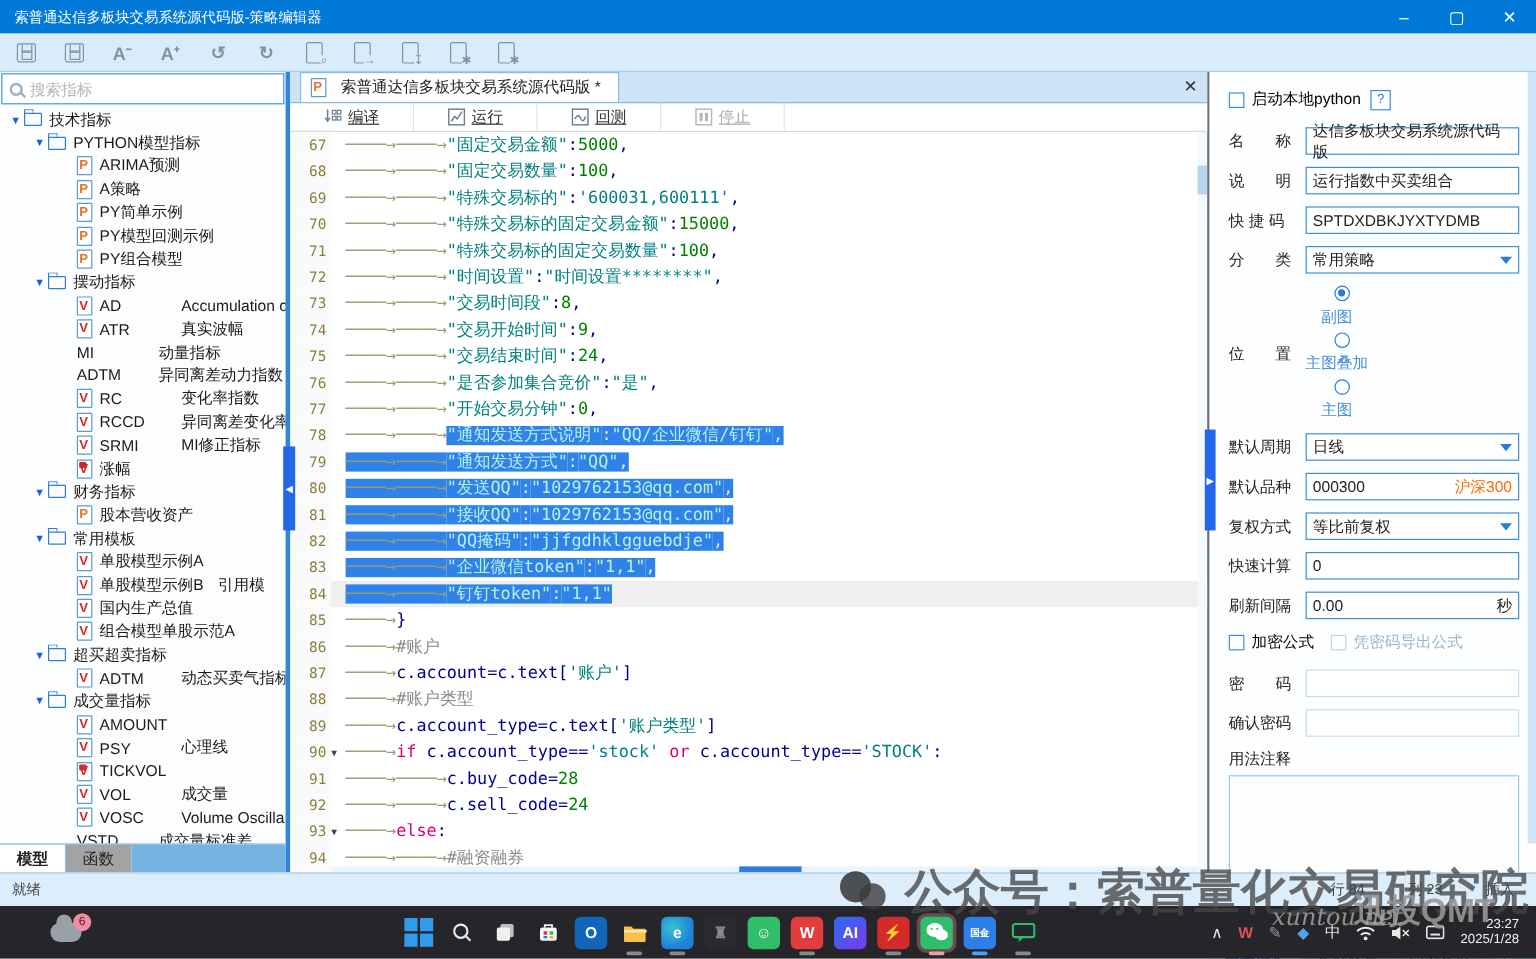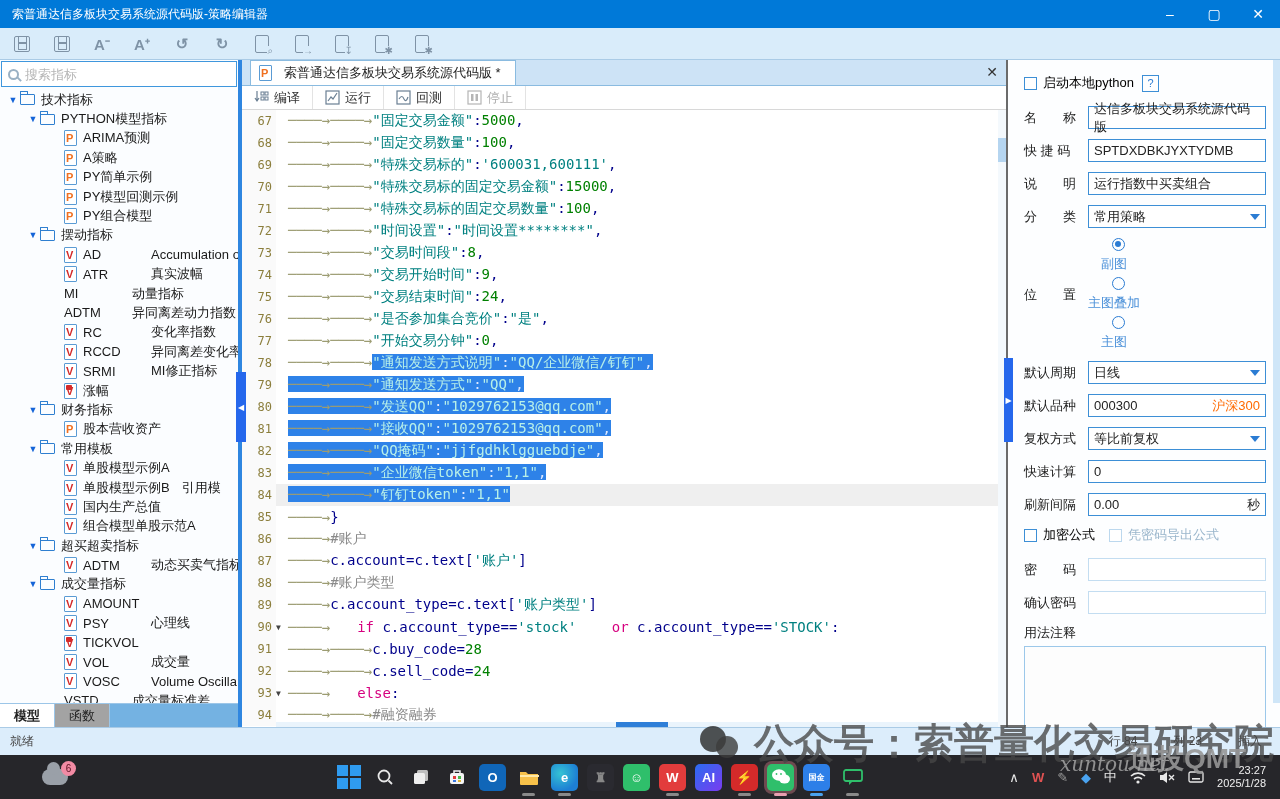--- a/index.html
+++ b/index.html
@@ -47,34 +47,34 @@
   .sidetab { padding:0 14px; font-size:13px; display:flex; align-items:center; border-right:1px solid #9cc6e8; color:#222; background:#a3a3a3; }
   .sidetab.act { background:#fff; font-weight:bold; }
   #lsplit-handle { position:absolute; right:-8px; top:312px; width:10px; height:70px; background:#2567ec; z-index:5; color:#fff; font-size:8px; display:flex; align-items:center; justify-content:center; }
 
   
   #editor { flex:1; display:flex; flex-direction:column; background:#fff; border-right:2px solid #6b6b6b; position:relative; }
   #tabbar { height:26px; background:#cde3f6; display:flex; align-items:flex-end; border-bottom:1px solid #8abbe0; position:relative; }
   #edtab { height:25px; background:#fff; border:1px solid #8abbe0; border-bottom:none; display:flex; align-items:center; padding:0 14px 0 8px; gap:6px; font-size:13px; color:#222; margin-left:8px; }
   #tabclose { position:absolute; right:8px; top:4px; font-size:14px; color:#333; }
   #edtools { height:24px; background:#fff; border-bottom:1px solid #d8d8d8; display:flex; align-items:center; }
-  .edbtn { display:flex; align-items:center; gap:5px; font-size:13px; color:#333; padding:0 12px; height:100%; border-right:1px solid #e3e3e3; }
+  .edbtn { display:flex; align-items:center; gap:5px; font-size:13px; color:#333; padding:0 28px; height:100%; border-right:1px solid #e3e3e3;text-decoration:underline; }
   .edbtn.dis { color:#aaa; }
   .edbtn svg { display:block; }
   #codewrap { flex:1; position:relative; overflow:hidden; font-family:"DejaVu Sans Mono",monospace; font-size:14px; }
   .cl { height:22px; display:flex; align-items:center; position:relative; }
   .cl.cur { background:#efefef; }
   .gut { width:34px; flex:none; text-align:center; color:#8b7e3c; font-size:12px; padding-right:4px; background:#fafafa; align-self:stretch; display:flex; align-items:center; justify-content:flex-end; }
   .fld { width:12px; flex:none; font-size:8px; color:#444; }
   .lct { white-space:pre; }
   .sg.a { color:#9c9c72; }
   .sg.k { color:#008080; }
   .sg.p { color:#00008b; }
   .sg.n { color:#008000; }
-  .sg.w { color:#d6007f;margin-left:27px; }
+  .sg.w { color:#d6007f; }
   .sg.c { color:#8a8a8a; }
   .sg.v { color:#00008b; }
   .sg.sel { background:#2e82e8; }
   .sg.sel.k { color:#b8f0e8; }
   .sg.sel.p { color:#dfe9ff; }
   #vscroll { position:absolute; right:0; top:0; width:8px; height:100%; background:#f4f9fd; }
   #vthumb { position:absolute; right:0; top:28px; width:8px; height:24px; background:#b5d5f0; }
   #hscroll { position:absolute; left:34px; bottom:0; right:8px; height:5px; background:#eaf4fc; }
   #hthumb { position:absolute; left:340px; width:52px; height:5px; background:#2f7fd8; }
   #rsplit-handle { position:absolute; right:-7px; top:298px; width:9px; height:84px; background:#2567ec; z-index:5; color:#fff; font-size:8px; display:flex; align-items:center; justify-content:center; }
@@ -603,26 +603,26 @@
         <div class="frow" style="margin-bottom:14px;">
           <span class="cb"></span>
           <span>启动本地python</span>
           <span class="qbtn">?</span>
         </div>
         <div class="frow">
             <span class="flab">名　　称</span>
           <div class="fin">达信多板块交易系统源代码版</div>
           </div>
         <div class="frow">
+            <span class="flab">说　　明</span>
+          <div class="fin">运行指数中买卖组合</div>
+          </div>
+        <div class="frow">
             <span class="flab">快 捷 码</span>
           <div class="fin">SPTDXDBKJYXTYDMB</div>
-          </div>
-        <div class="frow">
-            <span class="flab">说　　明</span>
-          <div class="fin">运行指数中买卖组合</div>
           </div>
         <div class="frow">
             <span class="flab">分　　类</span>
           <div class="fin fsel">
               <span>常用策略</span>
               <span class="caret"></span>
             </div>
           </div>
         <div class="frow">
             <span class="flab">位　　置</span>

